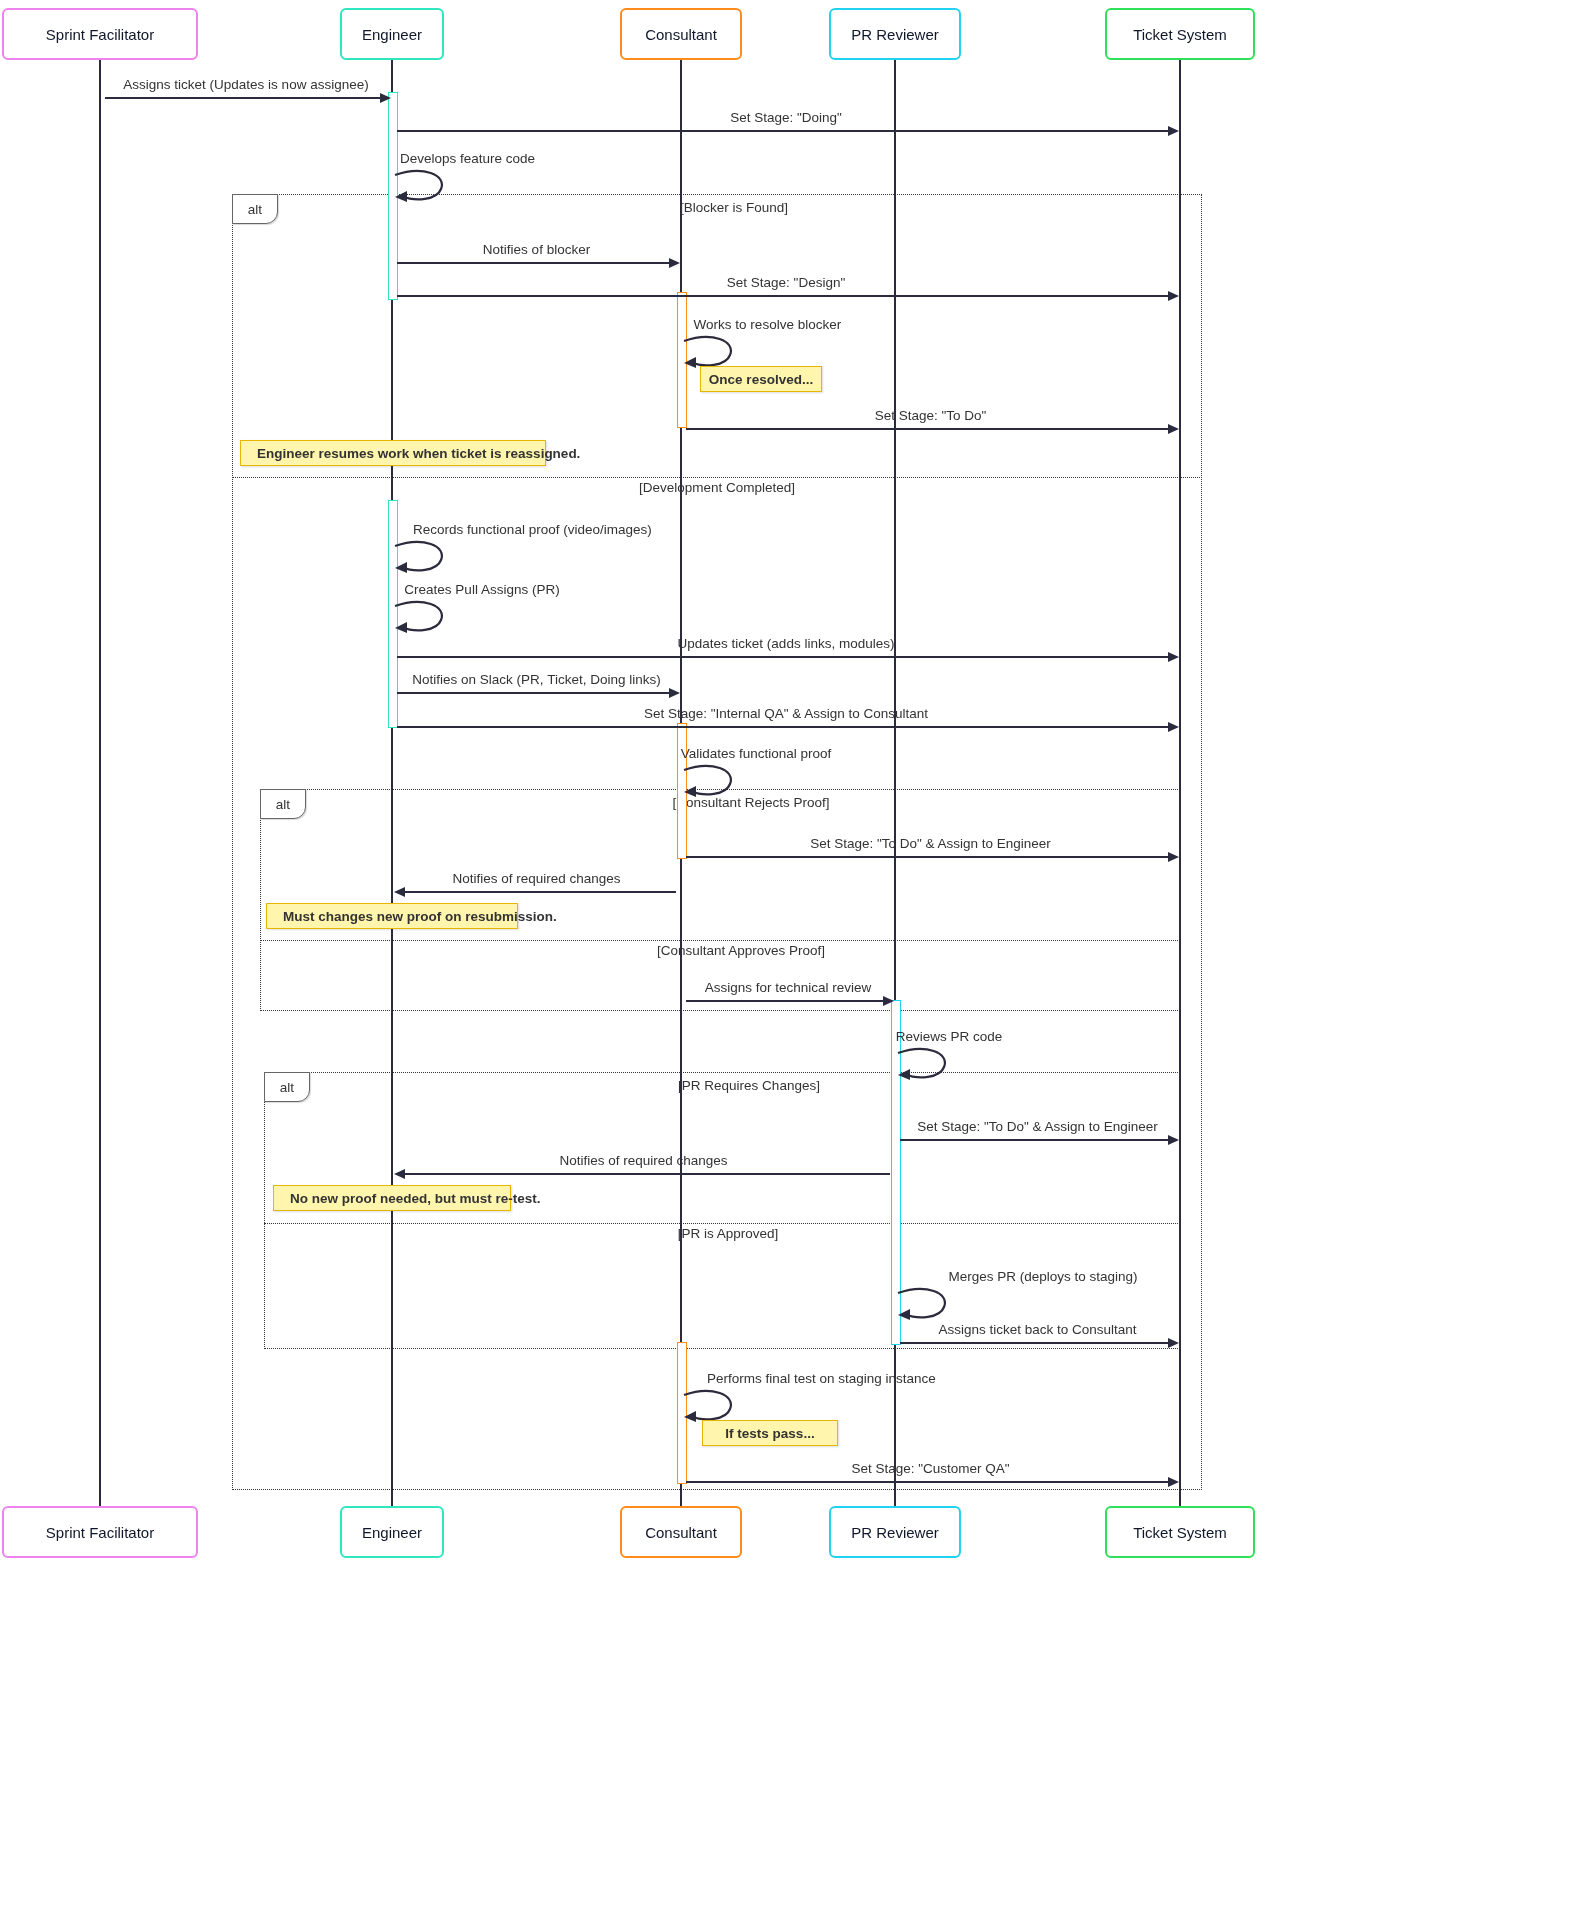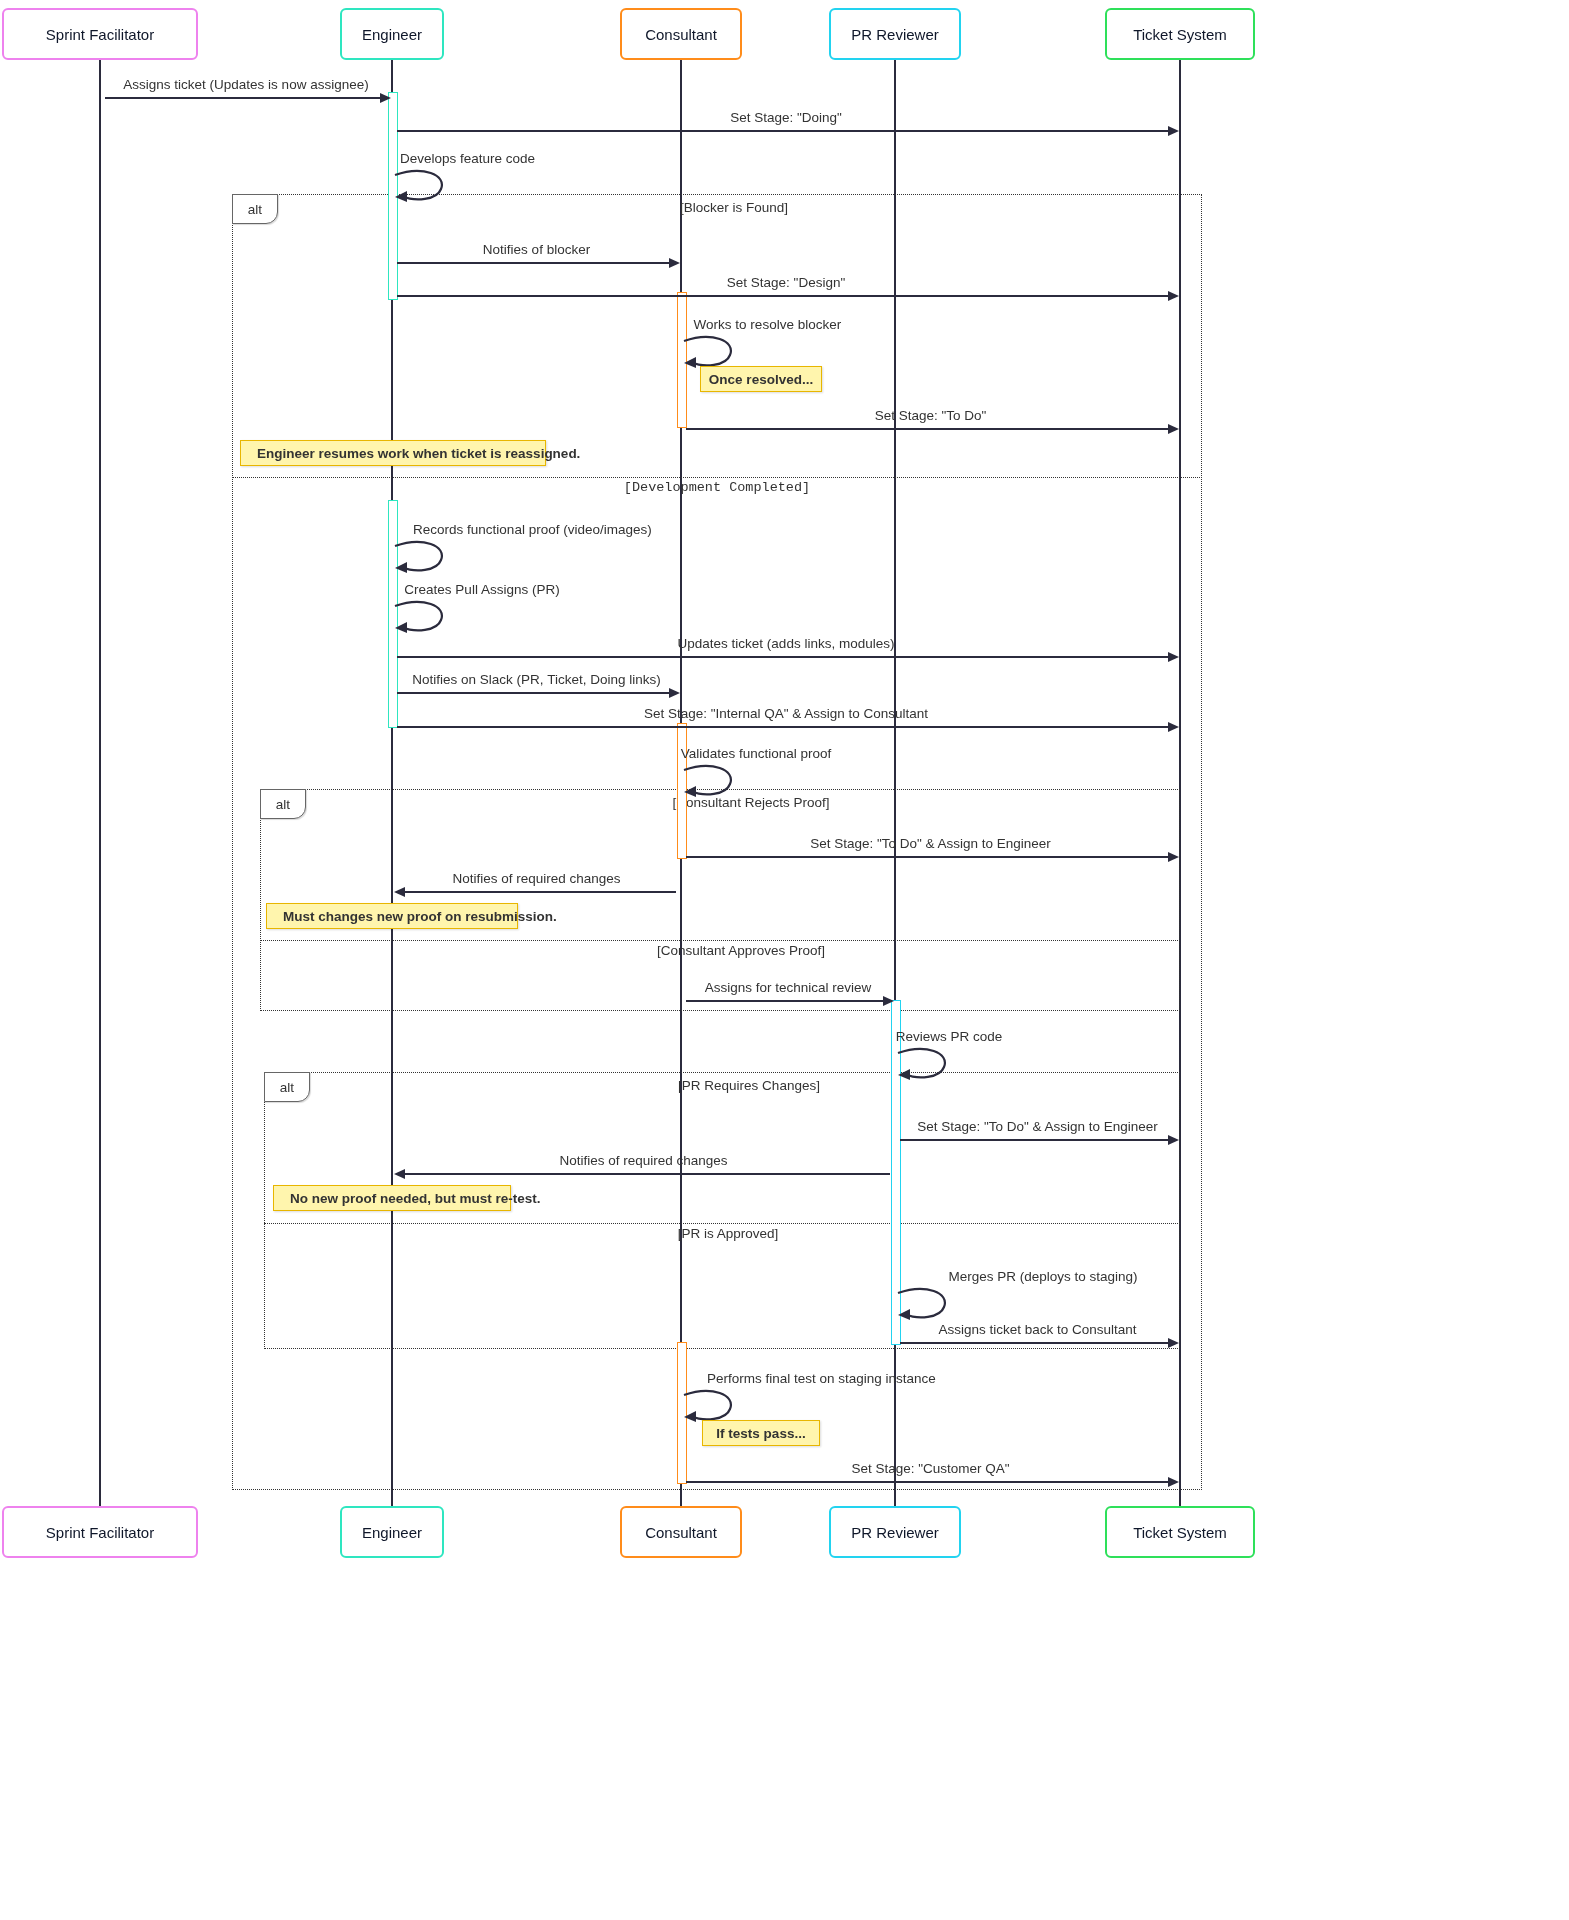--- a/index.html
+++ b/index.html
@@ -33,21 +33,21 @@
 <div id="stage">
     <div class="lifeline" style="left: 99px; top: 60px; height: 1446px;"></div>
     <div class="lifeline" style="left: 391px; top: 60px; height: 1446px;"></div>
     <div class="lifeline" style="left: 680px; top: 60px; height: 1446px;"></div>
     <div class="lifeline" style="left: 894px; top: 60px; height: 1446px;"></div>
     <div class="lifeline" style="left: 1179px; top: 60px; height: 1446px;"></div>
     <div class="altbox" style="left: 232px; top: 194px; width: 970px; height: 1296px;"></div>
     <div class="altlabel" style="left: 232px; top: 194px; width: 46px; height: 30px;">alt</div>
     <div class="altcond" style="left: 734px; top: 200px;">[Blocker is Found]</div>
     <div class="altdiv" style="left: 232px; top: 477px; width: 970px;"></div>
-    <div class="altcond" style="left: 717px; top: 480px; font-family: Liberation Mono, monospace;">[Development Completed]</div>
+    <div class="altcond" style="left: 717px; top: 480px;">[Development Completed]</div>
     <div class="altbox" style="left: 260px; top: 789px; width: 920px; height: 222px;"></div>
     <div class="altlabel" style="left: 260px; top: 789px; width: 46px; height: 30px;">alt</div>
     <div class="altcond" style="left: 751px; top: 795px;">[Consultant Rejects Proof]</div>
     <div class="altdiv" style="left: 260px; top: 940px; width: 920px;"></div>
     <div class="altcond" style="left: 741px; top: 943px;">[Consultant Approves Proof]</div>
     <div class="altbox" style="left: 264px; top: 1072px; width: 916px; height: 277px;"></div>
     <div class="altlabel" style="left: 264px; top: 1072px; width: 46px; height: 30px;">alt</div>
     <div class="altcond" style="left: 749px; top: 1078px;">[PR Requires Changes]</div>
     <div class="altdiv" style="left: 264px; top: 1223px; width: 916px;"></div>
     <div class="altcond" style="left: 728px; top: 1226px;">[PR is Approved]</div>
@@ -139,21 +139,21 @@
       <path d="M14 22 L2 28 L14 33 Z" fill="#2b2b3d"></path>
     </svg>
     <div class="msg-label" style="left: 821.4px; top: 1371px;">Performs final test on staging instance</div>
     <div class="msg" style="left: 686px; top: 1481px; width: 489px;"></div>
     <div class="arrowhead arrow-r" style="left: 1168px; top: 1476.5px;"></div>
     <div class="msg-label" style="left: 930.5px; top: 1461px;">Set Stage: "Customer QA"</div>
     <div class="note" style="left: 700px; top: 366px; width: 122px; height: 26px; justify-content: center;">Once resolved...</div>
     <div class="note" style="left: 240px; top: 440px; width: 306px; height: 26px; justify-content: flex-start;">Engineer resumes work when ticket is reassigned.</div>
     <div class="note" style="left: 266px; top: 903px; width: 252px; height: 26px; justify-content: flex-start;">Must changes new proof on resubmission.</div>
     <div class="note" style="left: 273px; top: 1185px; width: 238px; height: 26px; justify-content: flex-start;">No new proof needed, but must re-test.</div>
-    <div class="note" style="left: 702px; top: 1420px; width: 118px; height: 26px; justify-content: center;">If tests pass...</div>
+    <div class="note" style="left: 702px; top: 1420px; width: 136px; height: 26px; justify-content: center;">If tests pass...</div>
     <div class="actor-box" style="left: 2.2px; top: 8px; width: 195.6px; height: 52px; border-color: rgb(238, 130, 238);">Sprint Facilitator</div>
     <div class="actor-box" style="left: 2.2px; top: 1506px; width: 195.6px; height: 52px; border-color: rgb(238, 130, 238);">Sprint Facilitator</div>
     <div class="actor-box" style="left: 340.2px; top: 8px; width: 103.6px; height: 52px; border-color: rgb(46, 230, 192);">Engineer</div>
     <div class="actor-box" style="left: 340.2px; top: 1506px; width: 103.6px; height: 52px; border-color: rgb(46, 230, 192);">Engineer</div>
     <div class="actor-box" style="left: 620px; top: 8px; width: 122px; height: 52px; border-color: rgb(255, 140, 26);">Consultant</div>
     <div class="actor-box" style="left: 620px; top: 1506px; width: 122px; height: 52px; border-color: rgb(255, 140, 26);">Consultant</div>
     <div class="actor-box" style="left: 829.4px; top: 8px; width: 131.2px; height: 52px; border-color: rgb(34, 211, 240);">PR Reviewer</div>
     <div class="actor-box" style="left: 829.4px; top: 1506px; width: 131.2px; height: 52px; border-color: rgb(34, 211, 240);">PR Reviewer</div>
     <div class="actor-box" style="left: 1105.2px; top: 8px; width: 149.6px; height: 52px; border-color: rgb(46, 224, 90);">Ticket System</div>
     <div class="actor-box" style="left: 1105.2px; top: 1506px; width: 149.6px; height: 52px; border-color: rgb(46, 224, 90);">Ticket System</div>

